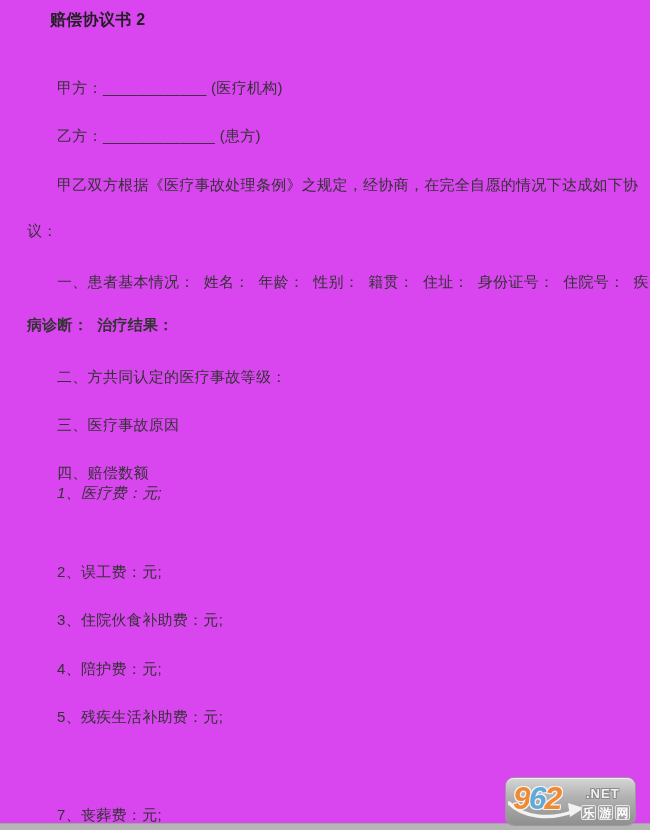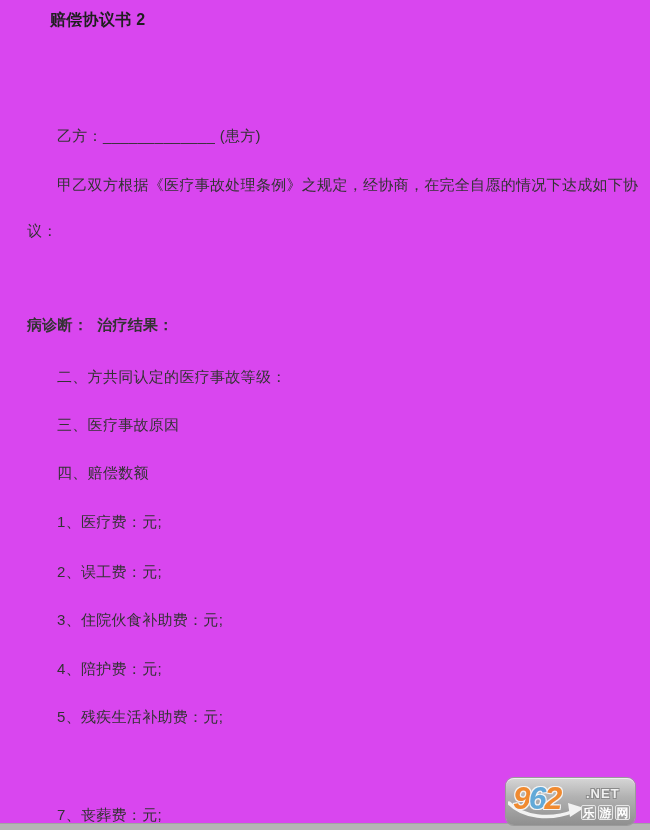--- a/index.html
+++ b/index.html
@@ -96,37 +96,39 @@
     left: 2px; top: 21px;
   }
 </style>
 </head>
 <body>
 
 <div class="screen">
 
   <div class="doc-title" style="top:10px; left:50px;">赔偿协议书 2</div>
 
+  <div class="doc-line indent" style="top:78px;">甲方：____________ (医疗机构)</div>
 
   <div class="doc-line indent" style="top:175px;">甲乙双方根据《医疗事故处理条例》之规定，经协商，在完全自愿的情况下达成如下协</div>
 
   <div class="doc-line indent" style="top:126px;">乙方：_____________ (患方)</div>
 
   <div class="doc-line hang" style="top:221px;">议：</div>
 
+  <div class="doc-line indent" style="top:272px;">一、患者基本情况：  姓名：  年龄：  性别：  籍贯：  住址：  身份证号：  住院号：  疾</div>
 
   <div class="doc-line hang" style="top:315px;font-weight:bold;">病诊断：  治疗结果：</div>
 
   <div class="doc-line indent" style="top:367px;">二、方共同认定的医疗事故等级：</div>
 
   <div class="doc-line indent" style="top:415px;text-align:center;">三、医疗事故原因</div>
 
   <div class="doc-line indent" style="top:463px;">四、赔偿数额</div>
 
-  <div class="doc-line indent" style="top:512px;">1、医疗费：元;</div>
+  <div class="doc-line indent" style="top:483px;font-style:italic;">1、医疗费：元;</div>
 
   <div class="doc-line indent" style="top:562px;">2、误工费：元;</div>
 
   <div class="doc-line indent" style="top:610px;">3、住院伙食补助费：元;</div>
 
   <div class="doc-line indent" style="top:659px;">4、陪护费：元;</div>
 
   <div class="doc-line indent" style="top:707px;">5、残疾生活补助费：元;</div>
 
 

